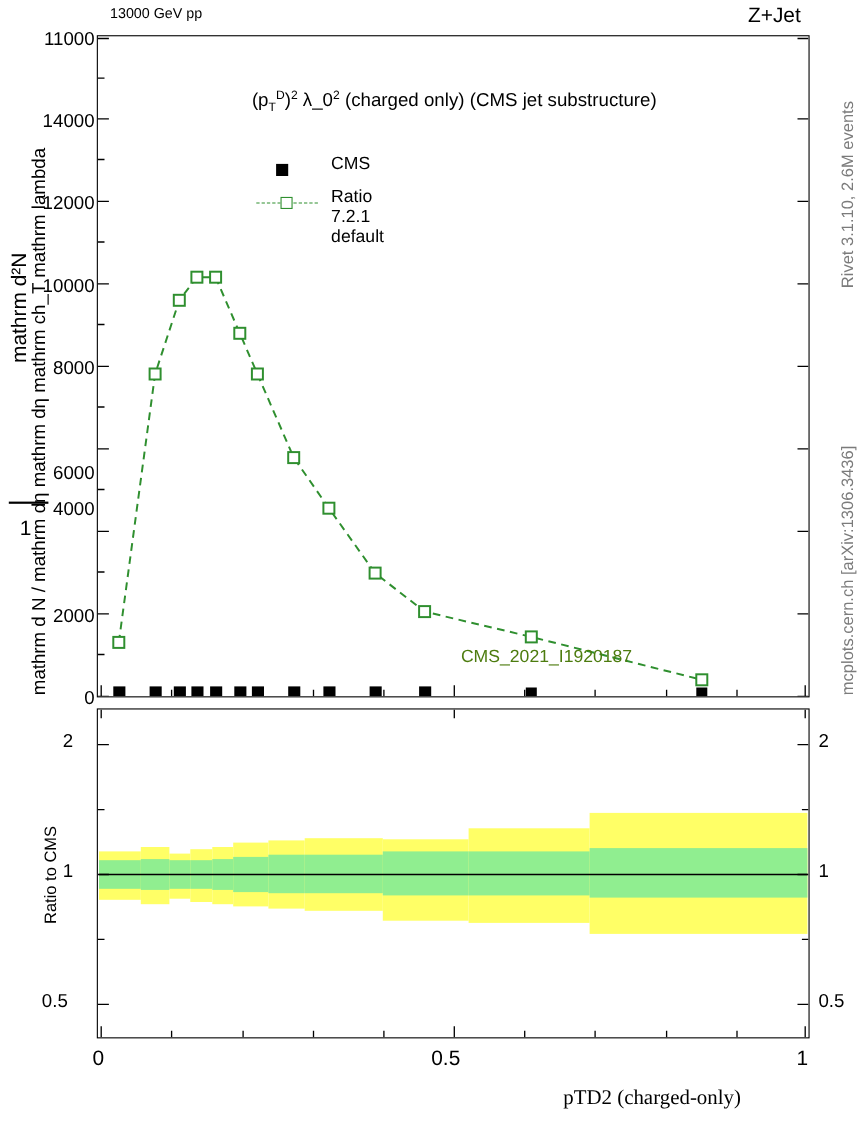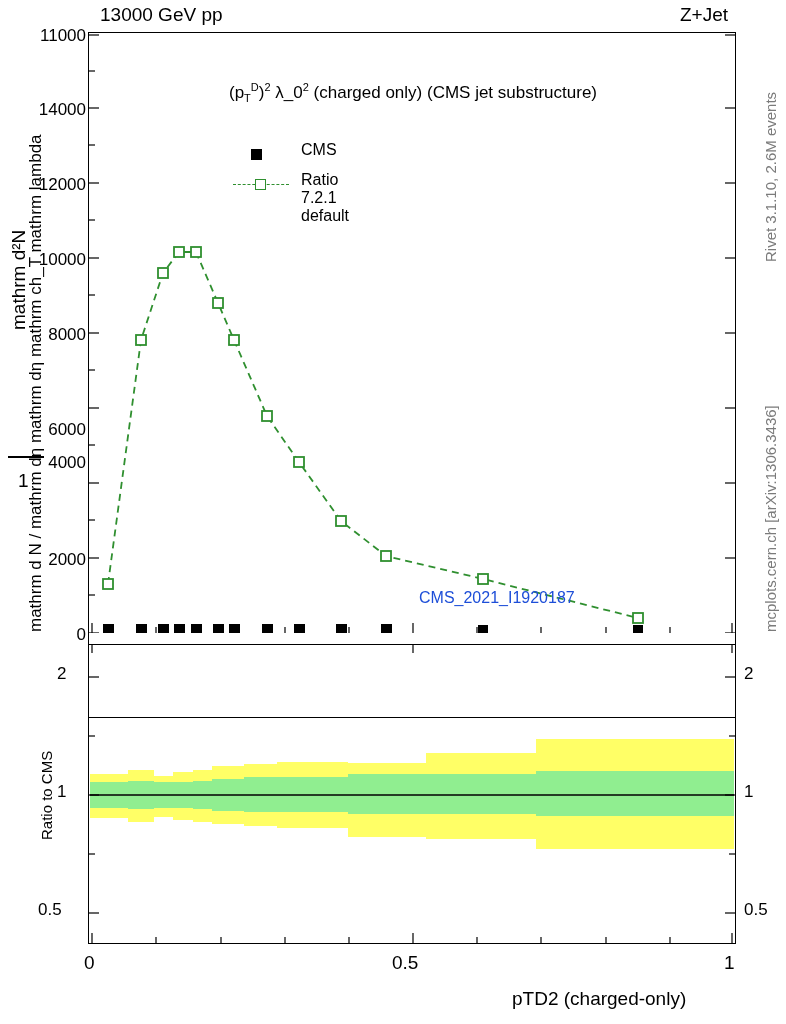--- a/index.html
+++ b/index.html
@@ -1,53 +1,53 @@
 <!DOCTYPE html>
 <html><head>
 <meta charset="utf-8">
 <style>
   html,body{margin:0;padding:0;background:#ffffff;}
   body{width:786px;height:1024px;font-family:"Liberation Sans",sans-serif;color:#000;position:relative;overflow:hidden;}
   .root{position:absolute;left:0;top:0;width:786px;height:1024px;}
 
   
   .hdr{position:absolute;left:0;top:4px;width:786px;height:26px;}
-  .hdr .left{position:absolute;left:100px;top:0;font-size:19px;}
+  .hdr .left{position:absolute;left:100px;top:0;font-size:13px;}
   .hdr .right{position:absolute;right:58px;top:0;font-size:19px;margin-left:48px;}
 
   
-  .mainframe{position:absolute;left:88px;top:32px;width:648px;height:686px;border:1.3px solid #000;box-sizing:border-box;}
+  .mainframe{position:absolute;left:88px;top:32px;width:648px;height:602px;border:1.3px solid #000;box-sizing:border-box;}
   .ratioframe{position:absolute;left:88px;top:644px;width:648px;height:300px;border:1.3px solid #000;box-sizing:border-box;}
 
   
   .ylab{position:absolute;font-size:17px;text-align:right;width:60px;right:0;}
   .ylab-wrap{position:absolute;left:20px;top:32px;width:66px;height:602px;}
 
   
   .ytitle{position:absolute;transform-origin:0 0;transform:rotate(-90deg);white-space:nowrap;font-size:17px;}
-  .xtitle{position:absolute;font-size:19px;}
+  .xtitle{position:absolute;font-size:19px;font-family:Liberation Serif, serif;}
 
   
   .rlab{position:absolute;transform-origin:0 0;transform:rotate(-90deg);white-space:nowrap;font-size:15px;color:#7b7b7b;}
 
   
   .legend{position:absolute;left:140px;top:108px;font-size:16px;}
   .legend .row{position:relative;height:30px;}
   .legend .txt{position:absolute;left:72px;top:0;}
   .lg-marker{position:absolute;left:22px;top:8px;width:11px;height:11px;background:#000;}
   .lg-line{position:absolute;left:4px;top:13px;width:56px;height:0;border-top:1.6px dashed #2f8f2f;}
   .lg-sq{position:absolute;left:26px;top:8px;width:11px;height:11px;border:1.6px solid #2f8f2f;background:#fff;box-sizing:border-box;}
 
   
   .ptitle{position:absolute;left:0;top:48px;width:648px;text-align:center;font-size:17px;}
   .ptitle sub{font-size:11px;}
   .ptitle sup{font-size:11px;}
 
   
-  .wmark{position:absolute;left:330px;top:556px;font-size:16px;color:#1d4ed8;}
+  .wmark{position:absolute;left:330px;top:556px;font-size:16px;color:#4d7c0f;}
 
   
   .rylab{position:absolute;font-size:17px;}
   .rytitle{position:absolute;transform-origin:0 0;transform:rotate(-90deg);white-space:nowrap;font-size:15px;}
 
   
   .xlab{position:absolute;font-size:19px;}
 
   svg{display:block;}
 </style>

